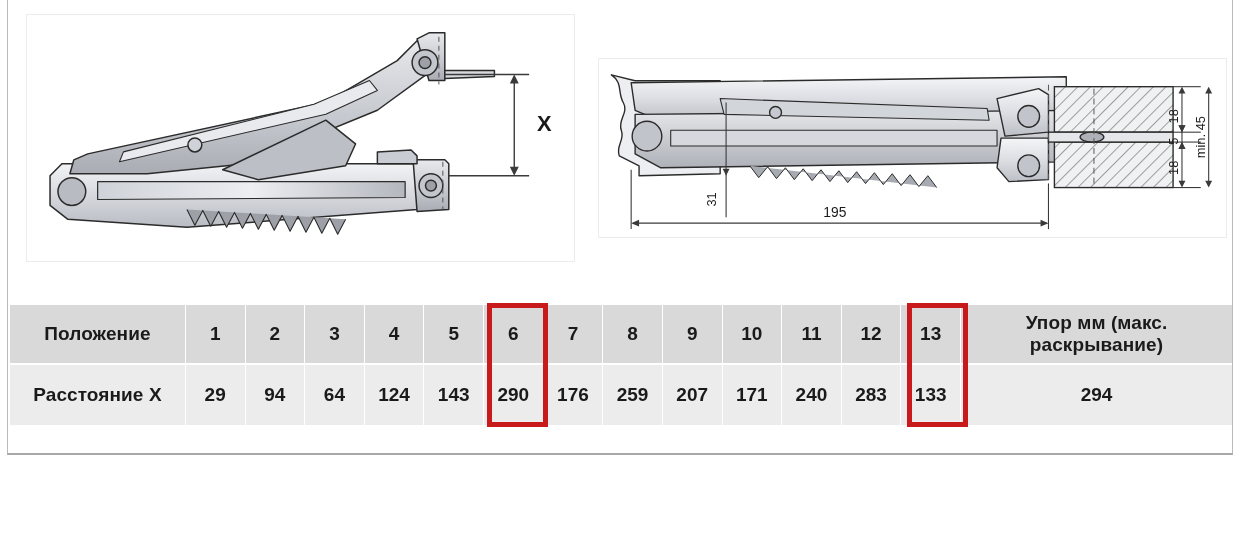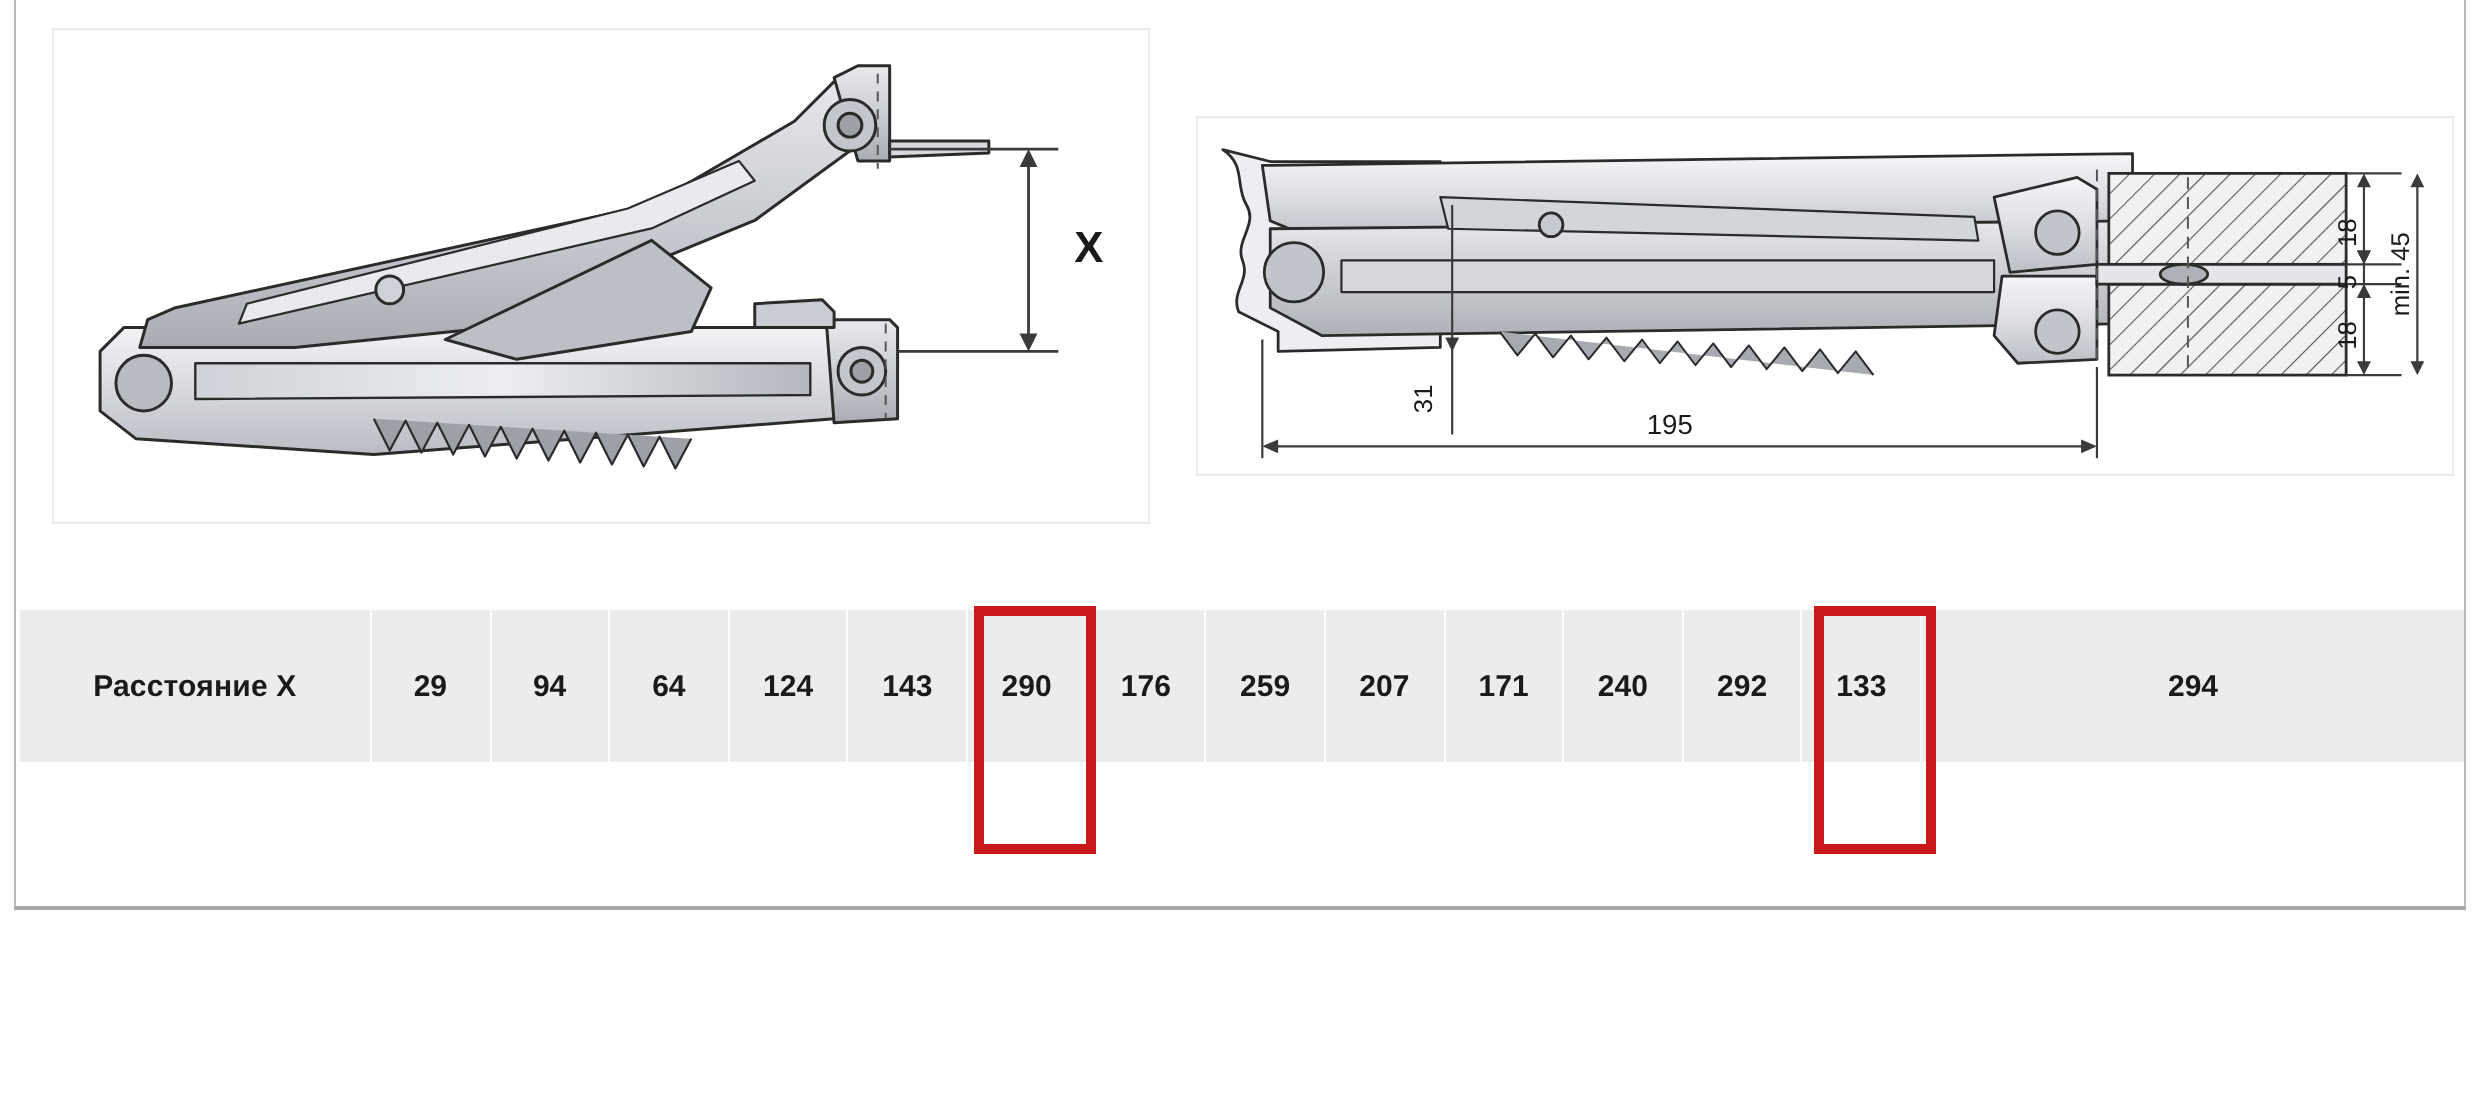--- a/index.html
+++ b/index.html
@@ -31,21 +31,21 @@
   .tbl-wrap{position:absolute;left:1px;top:303px;width:1224px;}
   table.spec{
     border-collapse:separate;border-spacing:1px 2px;
     width:1224px;table-layout:fixed;
   }
   table.spec td{
     padding:0;margin:0;text-align:center;vertical-align:middle;
     color:#1a1a1a;position:relative;
   }
   tr.head td{height:58px;background:#d9d9d9;font-size:19px;font-weight:bold;}
-  tr.data td{height:76px;background:#ececec;font-size:15px;font-weight:bold;}
+  tr.data td{height:60px;background:#ececec;font-size:19px;font-weight:bold;}
   td.rowlabel{
     text-align:left;padding-left:14px;font-weight:normal;font-size:17px;
     letter-spacing:.1px;
   }
   td.endlabel{font-weight:normal;font-size:16px;letter-spacing:.1px;}
   td.endvalue{font-weight:bold;font-size:19px;}
 
   
   .hl{
     position:absolute;border:5px solid var(--hl,#c81a1a);
@@ -241,34 +241,51 @@
         <col style="width:58px">
           <col style="width:58px">
           <col style="width:58px">
         <col style="width:58px">
           <col style="width:58px">
           <col style="width:58px">
         <col style="width:58px">
         <col style="width:268px">
       </colgroup>
       <tbody>
+        <tr class="head">
+          <td class="rowlabel">Положение</td>
+          <td>1</td>
+          <td>2</td>
+          <td>3</td>
+          <td>4</td>
+          <td>5</td>
+          <td>6</td>
+          <td>7</td>
+          <td>8</td>
+          <td>9</td>
+          <td>10</td>
+          <td>11</td>
+          <td>12</td>
+          <td>13</td>
+          <td class="endlabel">Упор мм (макс. раскрывание)</td>
+        </tr>
         <tr class="data">
           <td class="rowlabel">Расстояние X</td>
           <td>29</td>
           <td>94</td>
           <td>64</td>
           <td>124</td>
           <td>143</td>
           <td>290</td>
           <td>176</td>
           <td>259</td>
           <td>207</td>
           <td>171</td>
           <td>240</td>
-          <td>292</td>
+          <td>283</td>
           <td>133</td>
           <td class="endvalue">294</td>
         </tr>
       </tbody>
     </table>
 
     <div class="hl" id="hl-6" style="--hl: #c81a1a;"></div>
     <div class="hl" id="hl-13" style="--hl: #c81a1a;"></div>
   </div>
 

